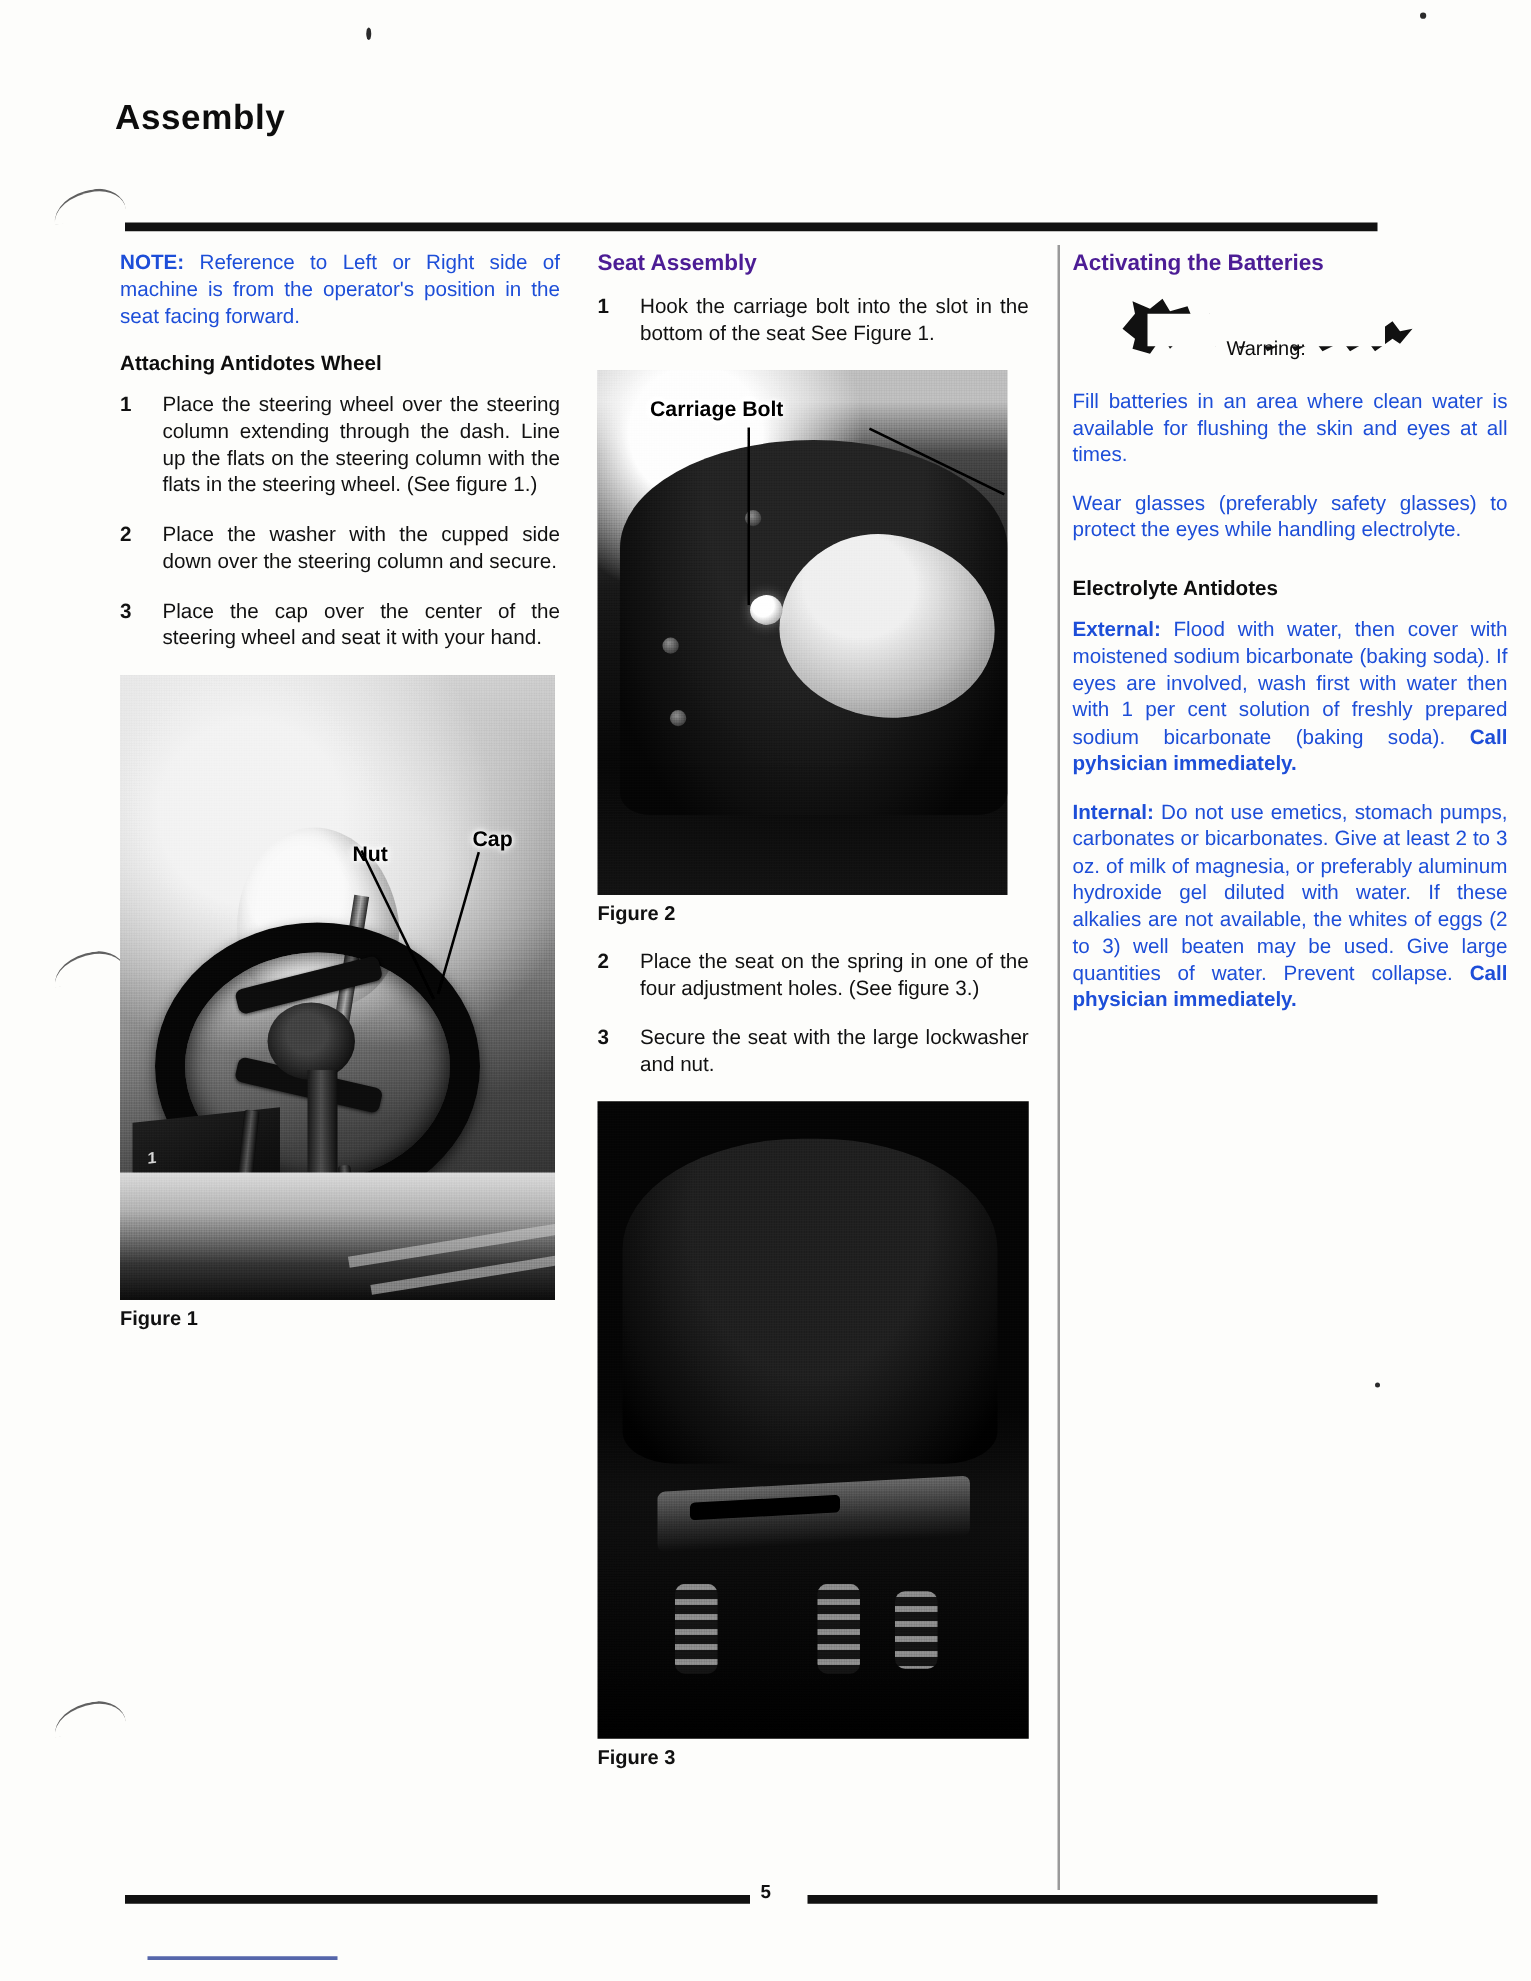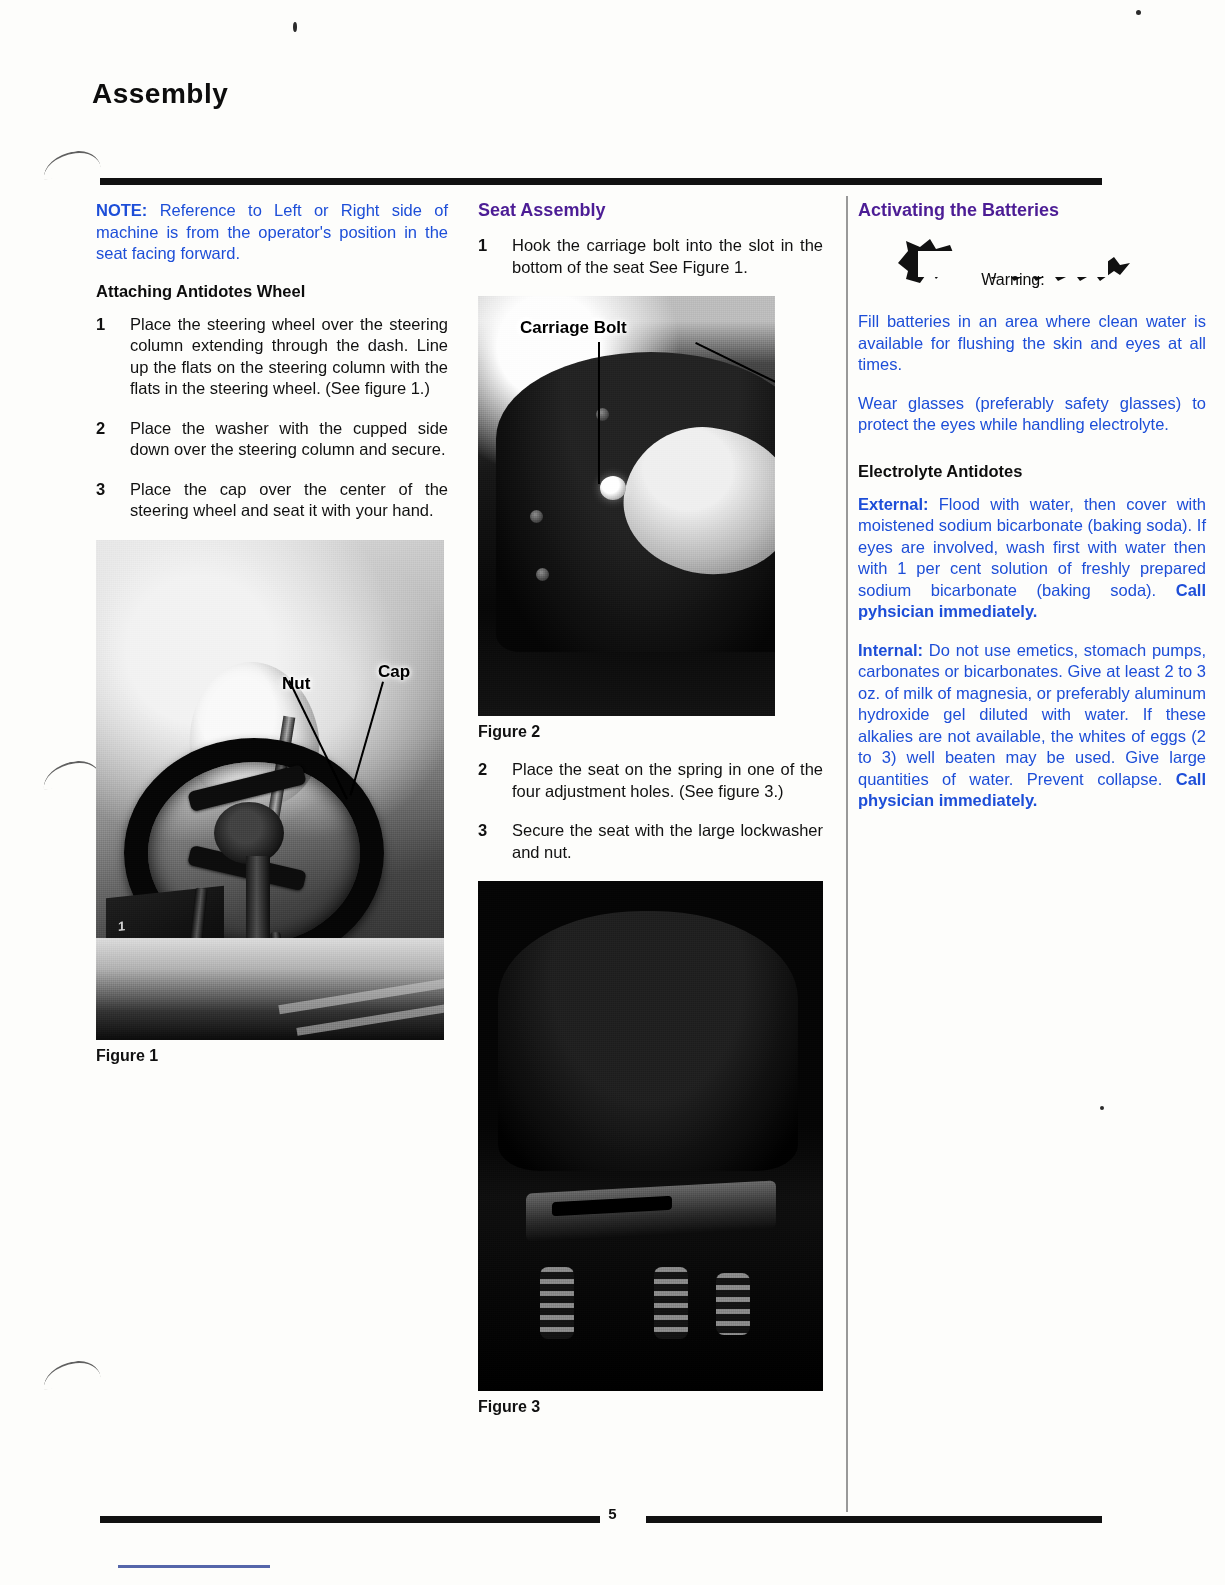--- a/index.html
+++ b/index.html
@@ -264,21 +264,21 @@
     text-shadow: 0 0 4px #fff, 0 0 8px #fff;
   }
   .leader {
     position: absolute;
     background: #0a0a0a;
     transform-origin: 0 0;
   }
 
   
   .fig2 {
-    width: 297px;
+    width: 328px;
     height: 420px;
     background:
       radial-gradient(circle at 24% 12%, #f2f0ea 0 12%, rgba(242,240,234,0) 30%),
       linear-gradient(180deg, #b8b6af 0 6%, #4e4d49 16%, #232220 42%, #15140f 74%, #201f1b 100%);
   }
   .seatshell {
     position: absolute;
     left: 18px; top: 56px;
     width: 310px; height: 300px;
     background: radial-gradient(ellipse at 50% 10%, #2e2d2a 0 40%, #121210 85%);

